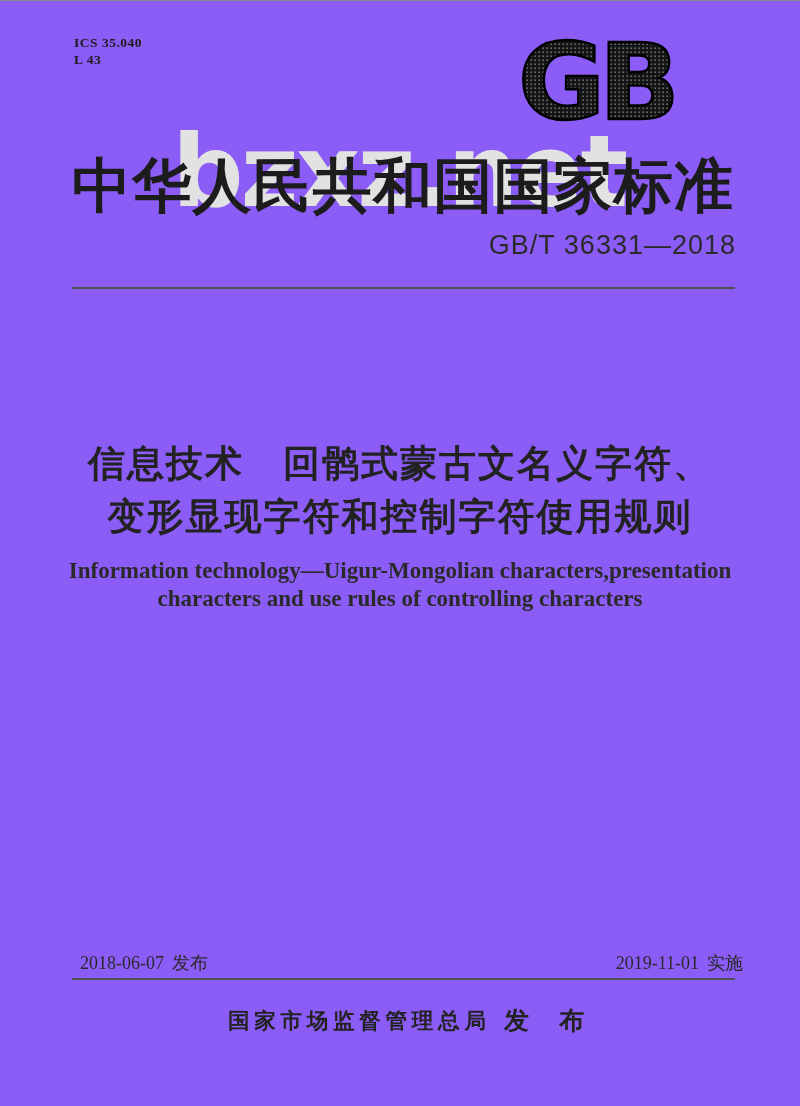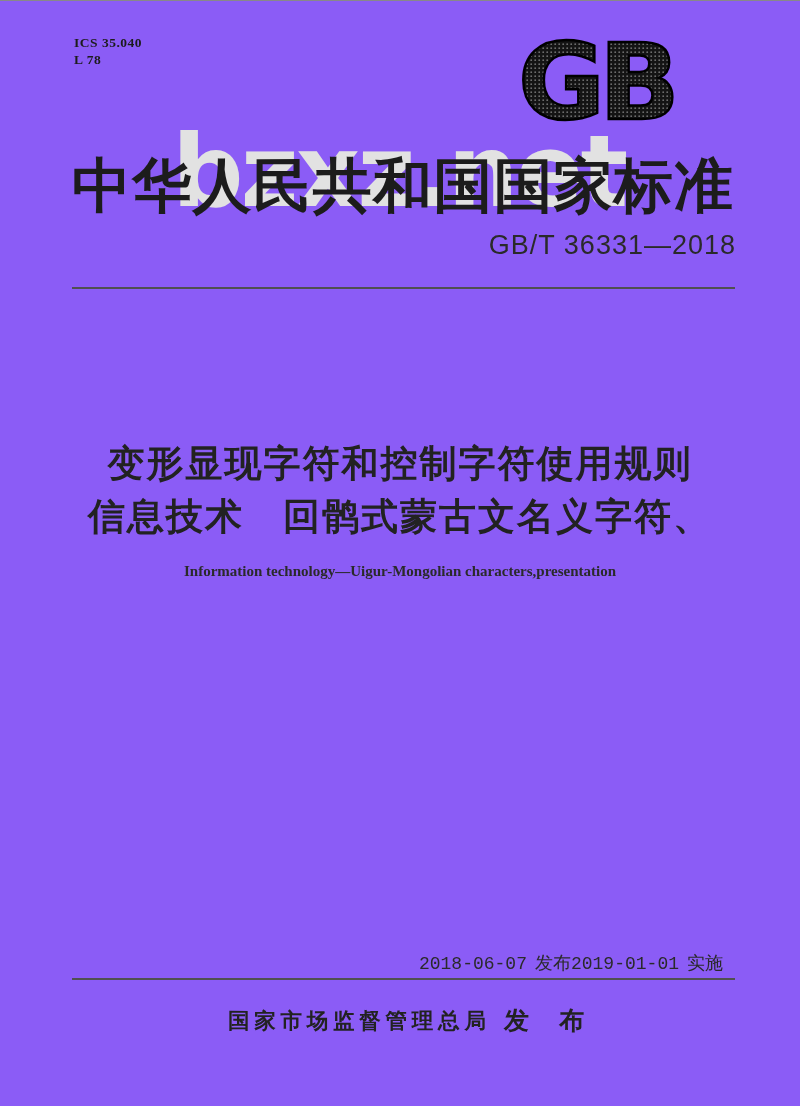--- a/index.html
+++ b/index.html
@@ -80,32 +80,32 @@
     letter-spacing: 2px;
     color: #222;
     z-index: 1;
   }
   .doc-title-en {
     position: absolute;
     left: 0; top: 556px;
     width: 800px;
     text-align: center;
     font-weight: bold;
-    font-size: 15px;
+    font-size: 23px;
     line-height: 28px;
     color: #2a2a2a;
     z-index: 1;
   }
   .dates-row {
     position: absolute;
-    left: 60px; top: 950px;
+    left: 80px; top: 950px;
     width: 663px;
     display: flex;
-    justify-content: flex-end;
-    font-family: Liberation Mono, monospace;
+    justify-content: space-between;
+    font-family: Liberation Serif, serif;
     font-size: 18px;
     color: #2a2a2a;
     z-index: 1;
   }
   .dates-row .cn-label { margin-left: 8px; }
   .rule-bottom {
     position: absolute;
     left: 72px; top: 977px;
     width: 663px;
     border-top: 2px solid #505050;
@@ -139,21 +139,21 @@
     white-space: nowrap;
   }
 </style>
 </head>
 <body>
 
 <div class="page">
 
   <div class="ics-block">
     <div>ICS 35.040</div>
-    <div>L 78</div>
+    <div>L 43</div>
   </div>
 
   <div class="gb-logo">
     <svg width="180" height="104" viewBox="0 0 180 104" aria-hidden="true">
       <defs>
         <pattern id="halftone" width="4" height="4" patternUnits="userSpaceOnUse">
           <rect width="4" height="4" fill="#141414"></rect>
           <circle cx="1.2" cy="1.2" r="0.9" fill="#6e6e6e"></circle>
         </pattern>
       </defs>
@@ -163,34 +163,35 @@
 
   <div class="watermark">bzxz.net</div>
 
   <div class="national-title">中华人民共和国国家标准</div>
 
   <div class="std-number">GB/T 36331—2018</div>
 
   <div class="rule-top"></div>
 
   <div class="doc-title-cn">
+    <div>信息技术　回鹘式蒙古文名义字符、</div>
     <div>变形显现字符和控制字符使用规则</div>
-    <div>信息技术　回鹘式蒙古文名义字符、</div>
   </div>
 
   <div class="doc-title-en">
     <div>Information technology—Uigur-Mongolian characters,presentation</div>
+    <div>characters and use rules of controlling characters</div>
   </div>
 
   <div class="dates-row">
     <div>
       <span>2018-06-07</span><span class="cn-label">发布</span>
     </div>
     <div>
-      <span>2019-01-01</span><span class="cn-label">实施</span>
+      <span>2019-11-01</span><span class="cn-label">实施</span>
     </div>
   </div>
 
   <div class="rule-bottom"></div>
 
   <div class="publisher">
     <div class="pub-lines">
       <div>国家市场监督管理总局</div>
     </div>
     <div class="release-label">发 布</div>

